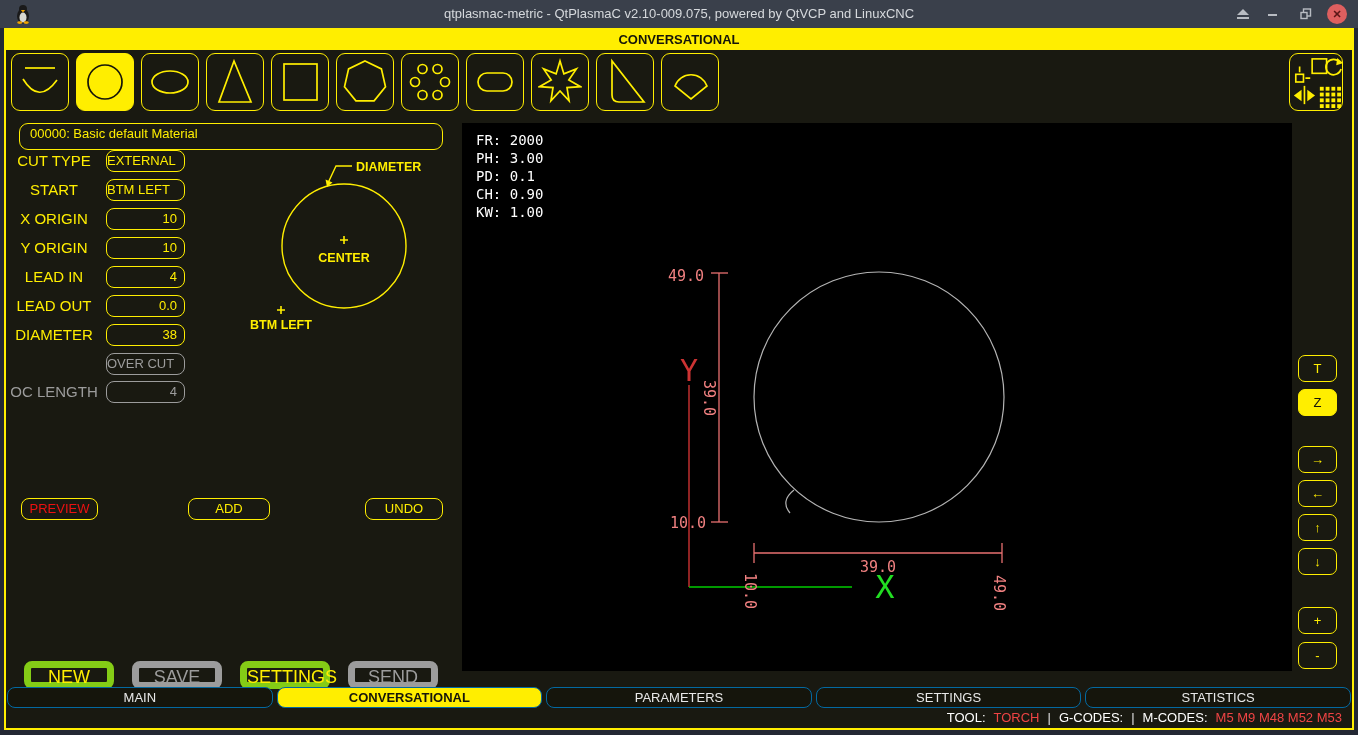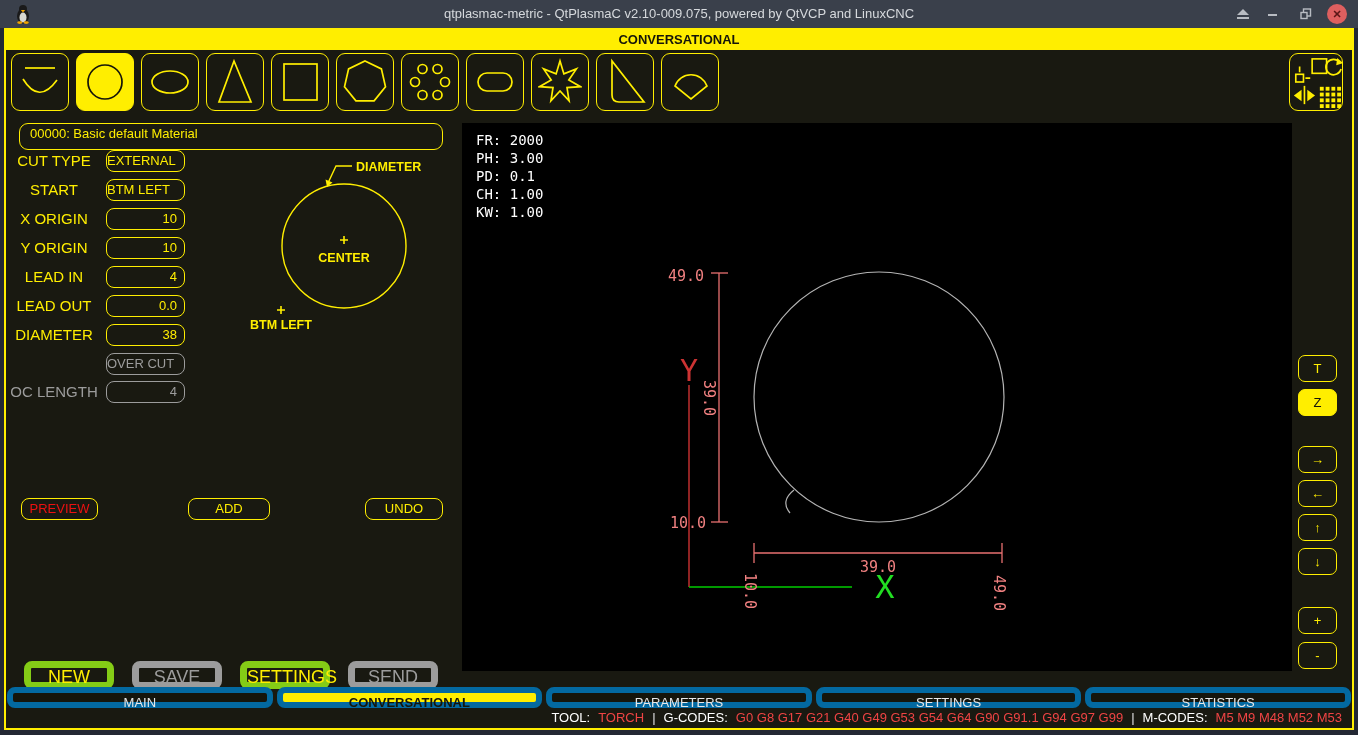--- a/index.html
+++ b/index.html
@@ -67,21 +67,21 @@
   .dimtxt{font-family:"DejaVu Sans Mono",monospace;font-size:15px;fill:#f08080;}
 
   
   .side-btn{position:absolute;left:1292px;width:39px;height:27px;border:1px solid #ffee00;
             border-radius:7px;color:#ffee00;font-size:13px;text-align:center;line-height:25px;
             box-sizing:border-box;}
   .side-btn.active{background:#ffee00;color:#15150a;}
 
   
   .tabs{position:absolute;left:1px;top:657px;width:1344px;height:21px;display:flex;gap:4px;}
-  .tab{flex:1;border:6px solid #0369a1;border-radius:8px;color:#e8e8e8;font-size:13px;
+  .tab{flex:1;border:1px solid #0369a1;border-radius:8px;color:#e8e8e8;font-size:13px;
        text-align:center;line-height:19px;box-sizing:border-box;background:#15150c;}
   .tab.active{background:#ffee00;color:#15150a;font-weight:bold;}
   .statusbar{position:absolute;left:0;top:679px;width:1336px;height:17px;display:flex;
              justify-content:flex-end;align-items:center;gap:8px;font-size:13px;color:#ffffff;}
   .sb-val{color:#ef4444;}
   .sb-sep{color:#e0e0e0;}
 </style>
 </head>
 <body>
 
@@ -266,21 +266,21 @@
 
   <div class="file-btn" style="left:18px">NEW</div>
   <div class="file-btn dis" style="left:126px">SAVE</div>
   <div class="file-btn" style="left:234px">SETTINGS</div>
   <div class="file-btn dis" style="left:342px">SEND</div>
 
   <div class="preview">
     <div class="info"><span>FR: 2000</span>
 <span>PH: 3.00</span>
 <span>PD: 0.1</span>
-<span>CH: 1.00</span>
+<span>CH: 0.90</span>
 <span>KW: 1.00</span></div>
     <svg class="drawing" width="830" height="548" viewBox="0 0 830 548">
 
       <circle cx="417" cy="274" r="125" stroke="#b4b4b4" fill="none" stroke-width="1.2"></circle>
       <path d="M332,367 Q318,378 328,390" stroke="#b4b4b4" fill="none" stroke-width="1.2"></path>
 
       <line x1="257" y1="150" x2="257" y2="399" stroke="#e87070" stroke-width="1.3"></line>
       <line x1="249" y1="150" x2="266" y2="150" stroke="#e87070" stroke-width="1.3"></line>
       <line x1="249" y1="399" x2="266" y2="399" stroke="#e87070" stroke-width="1.3"></line>
       <text class="dimtxt" x="242" y="158" text-anchor="end">49.0</text>
@@ -317,20 +317,19 @@
     <div class="tab">PARAMETERS</div>
     <div class="tab">SETTINGS</div>
     <div class="tab">STATISTICS</div>
   </div>
 
   <div class="statusbar">
     <span>TOOL:</span>
     <span class="sb-val">TORCH</span>
     <span class="sb-sep">|</span>
     <span>G-CODES:</span>
-    <span class="sb-val">G0 G8 G17 G21 G40 G49 G53 G54 G64 G90 G91.1 G94 G97 G99</span>
     <span class="sb-sep">|</span>
     <span>M-CODES:</span>
     <span class="sb-val">M5 M9 M48 M52 M53</span>
   </div>
 
 </div>
 </div>
 
 </body></html>

